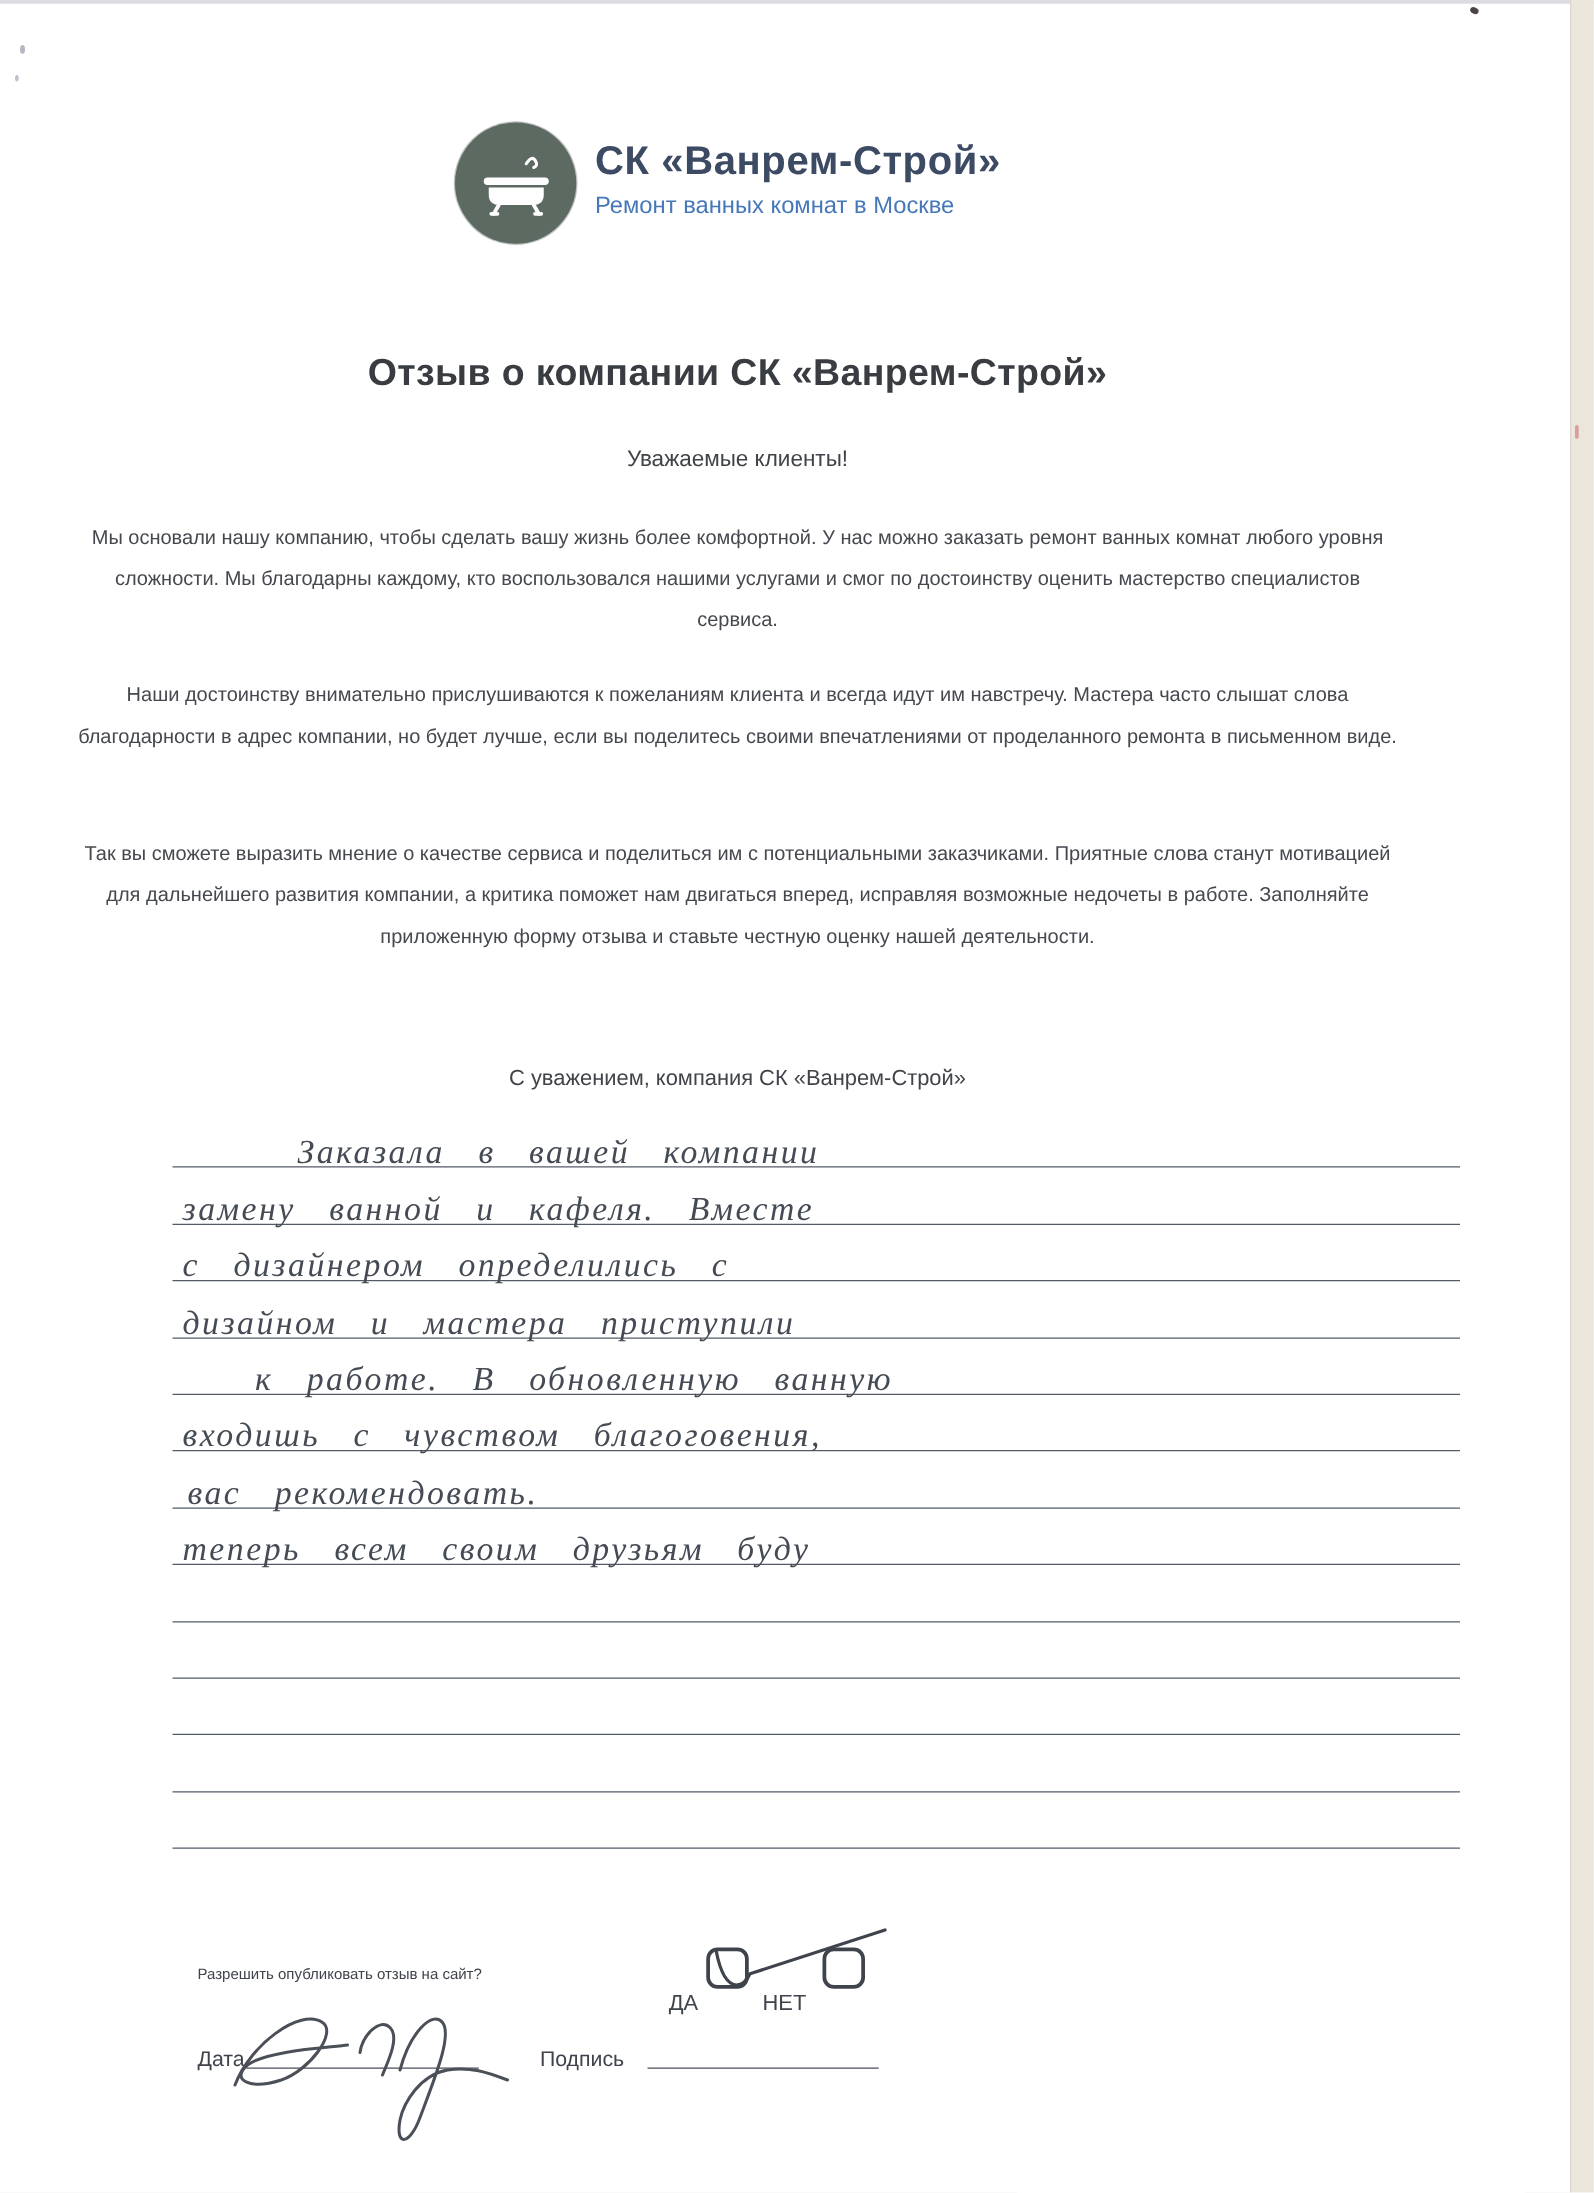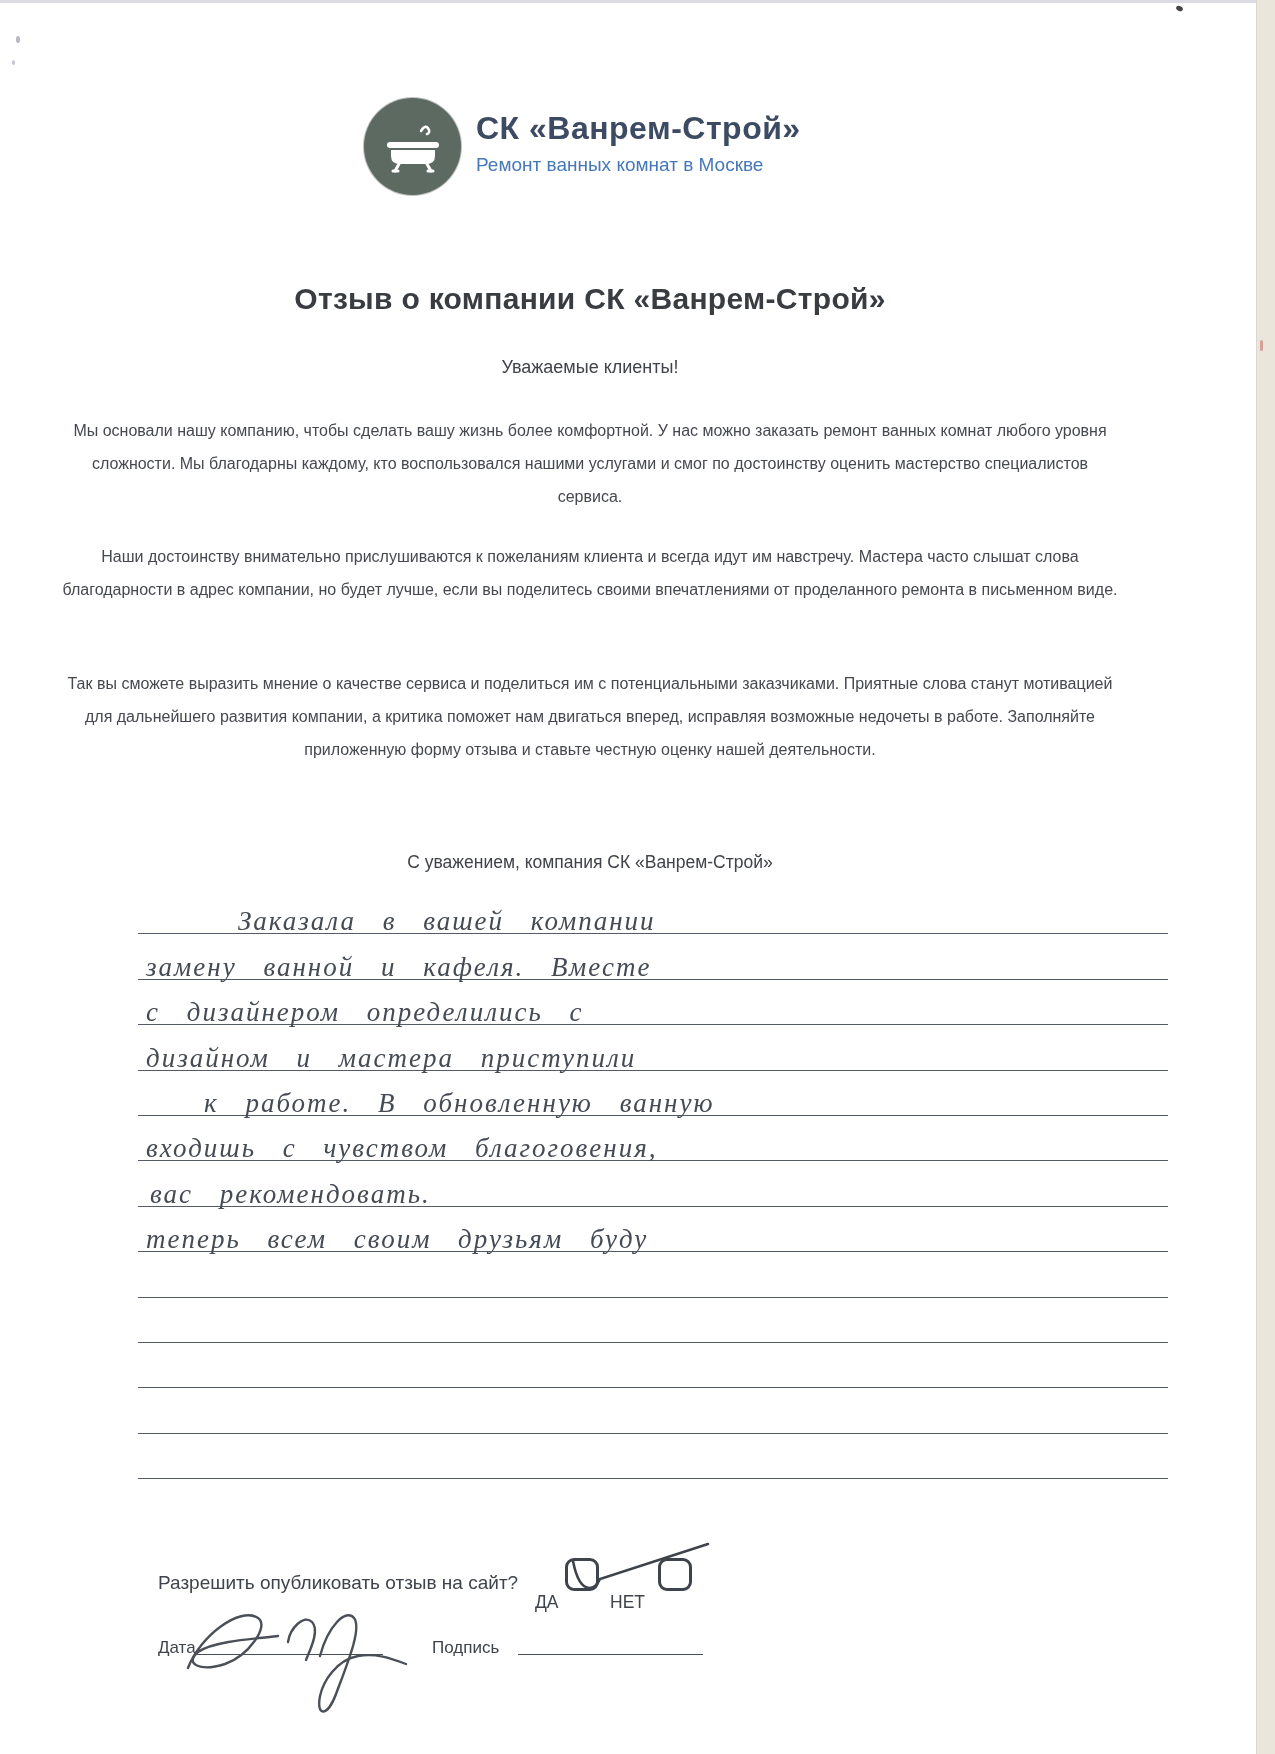--- a/index.html
+++ b/index.html
@@ -46,21 +46,21 @@
   .hw-text {
     position:absolute; left:8px; bottom:-4px; white-space:nowrap;
     font-family:Liberation Serif, serif; font-style:italic;
     font-size:27px; color:#454b54; letter-spacing:2px; word-spacing:18px;
   }
   .hw-row:nth-child(1) .hw-text { left:100px; }
   .hw-row:nth-child(5) .hw-text { left:18px;margin-left:48px; }
   .hw-row:nth-child(7) .hw-text { left:12px; }
 
   
-  .question { position:absolute; left:158px; top:1572px; font-size:19px; color:#3f434b; }
+  .question { position:absolute; left:158px; top:1572px; font-size:12px; color:#3f434b; }
   .opt-label { position:absolute; top:1572px; font-size:17.5px; color:#3f434b;margin-top:20px; }
   .yes-label { left:535px; }
   .no-label  { left:610px; }
   .checkbox {
     position:absolute; top:1558px; width:34px; height:33px;
     border:3px solid #3f444c; border-radius:9px; background:transparent;
   }
   .yes-box { left:565px; }
   .no-box  { left:658px; }
   .tick-svg { position:absolute; left:560px; top:1535px; pointer-events:none; }

